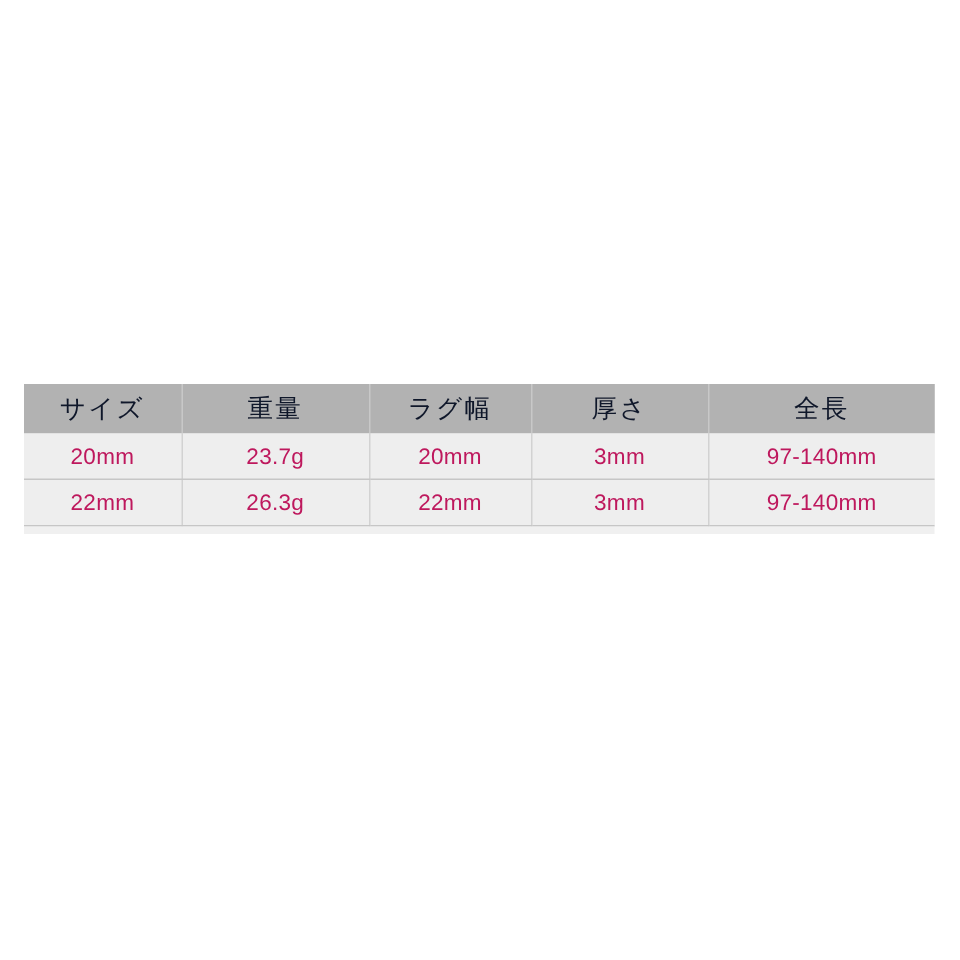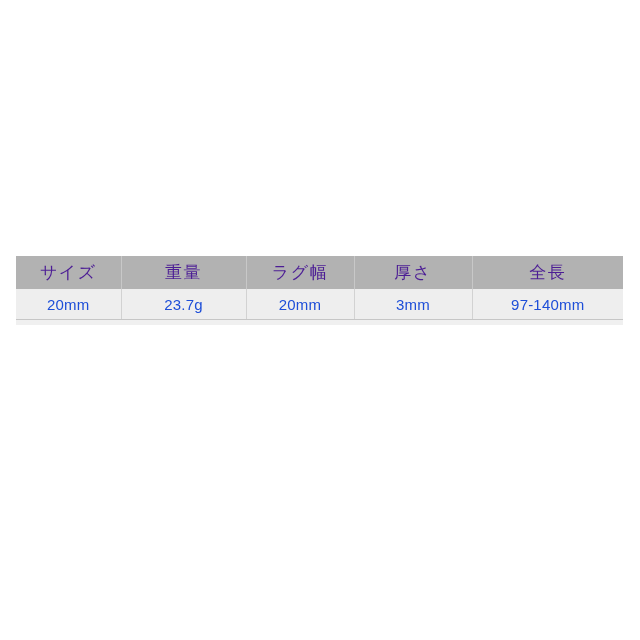--- a/index.html
+++ b/index.html
@@ -48,37 +48,37 @@
   }
 
   
   table.spec-table thead tr {
     background: #b2b2b2;
   }
   table.spec-table th {
     height: 33px;
     font-size: 17px;
     font-weight: normal;
-    color: #4c1d95;
+    color: #0f172a;
     letter-spacing: 1.5px;
     border-right: 1px solid #c8c8c8;
     background: #b2b2b2;
   }
   table.spec-table th:last-child {
     border-right: 0;
   }
 
   
   table.spec-table tbody tr {
     background: #eeeeee;
   }
   table.spec-table tbody td {
     height: 30px;
     font-size: 15px;
-    color: #1d4ed8;
+    color: #be185d;
     letter-spacing: 0.2px;
     border-right: 1px solid #d2d2d2;
     border-bottom: 1px solid #c6c6c6;
     background: #eeeeee;
   }
   table.spec-table tbody td:last-child {
     border-right: 0;
     margin-left: 27px;
   }
   table.spec-table tbody tr:last-child td {
@@ -126,20 +126,27 @@
       </thead>
 
       <tbody>
         <tr>
           <td>20mm</td>
           <td>23.7g</td>
           <td>20mm</td>
           <td>3mm</td>
           <td>97-140mm</td>
         </tr>
+        <tr>
+          <td>22mm</td>
+          <td>26.3g</td>
+          <td>22mm</td>
+          <td>3mm</td>
+          <td>97-140mm</td>
+        </tr>
       </tbody>
     </table>
 
     <div class="table-foot-strip"></div>
 
   </div>
 
 </div>
 
 </body></html>

